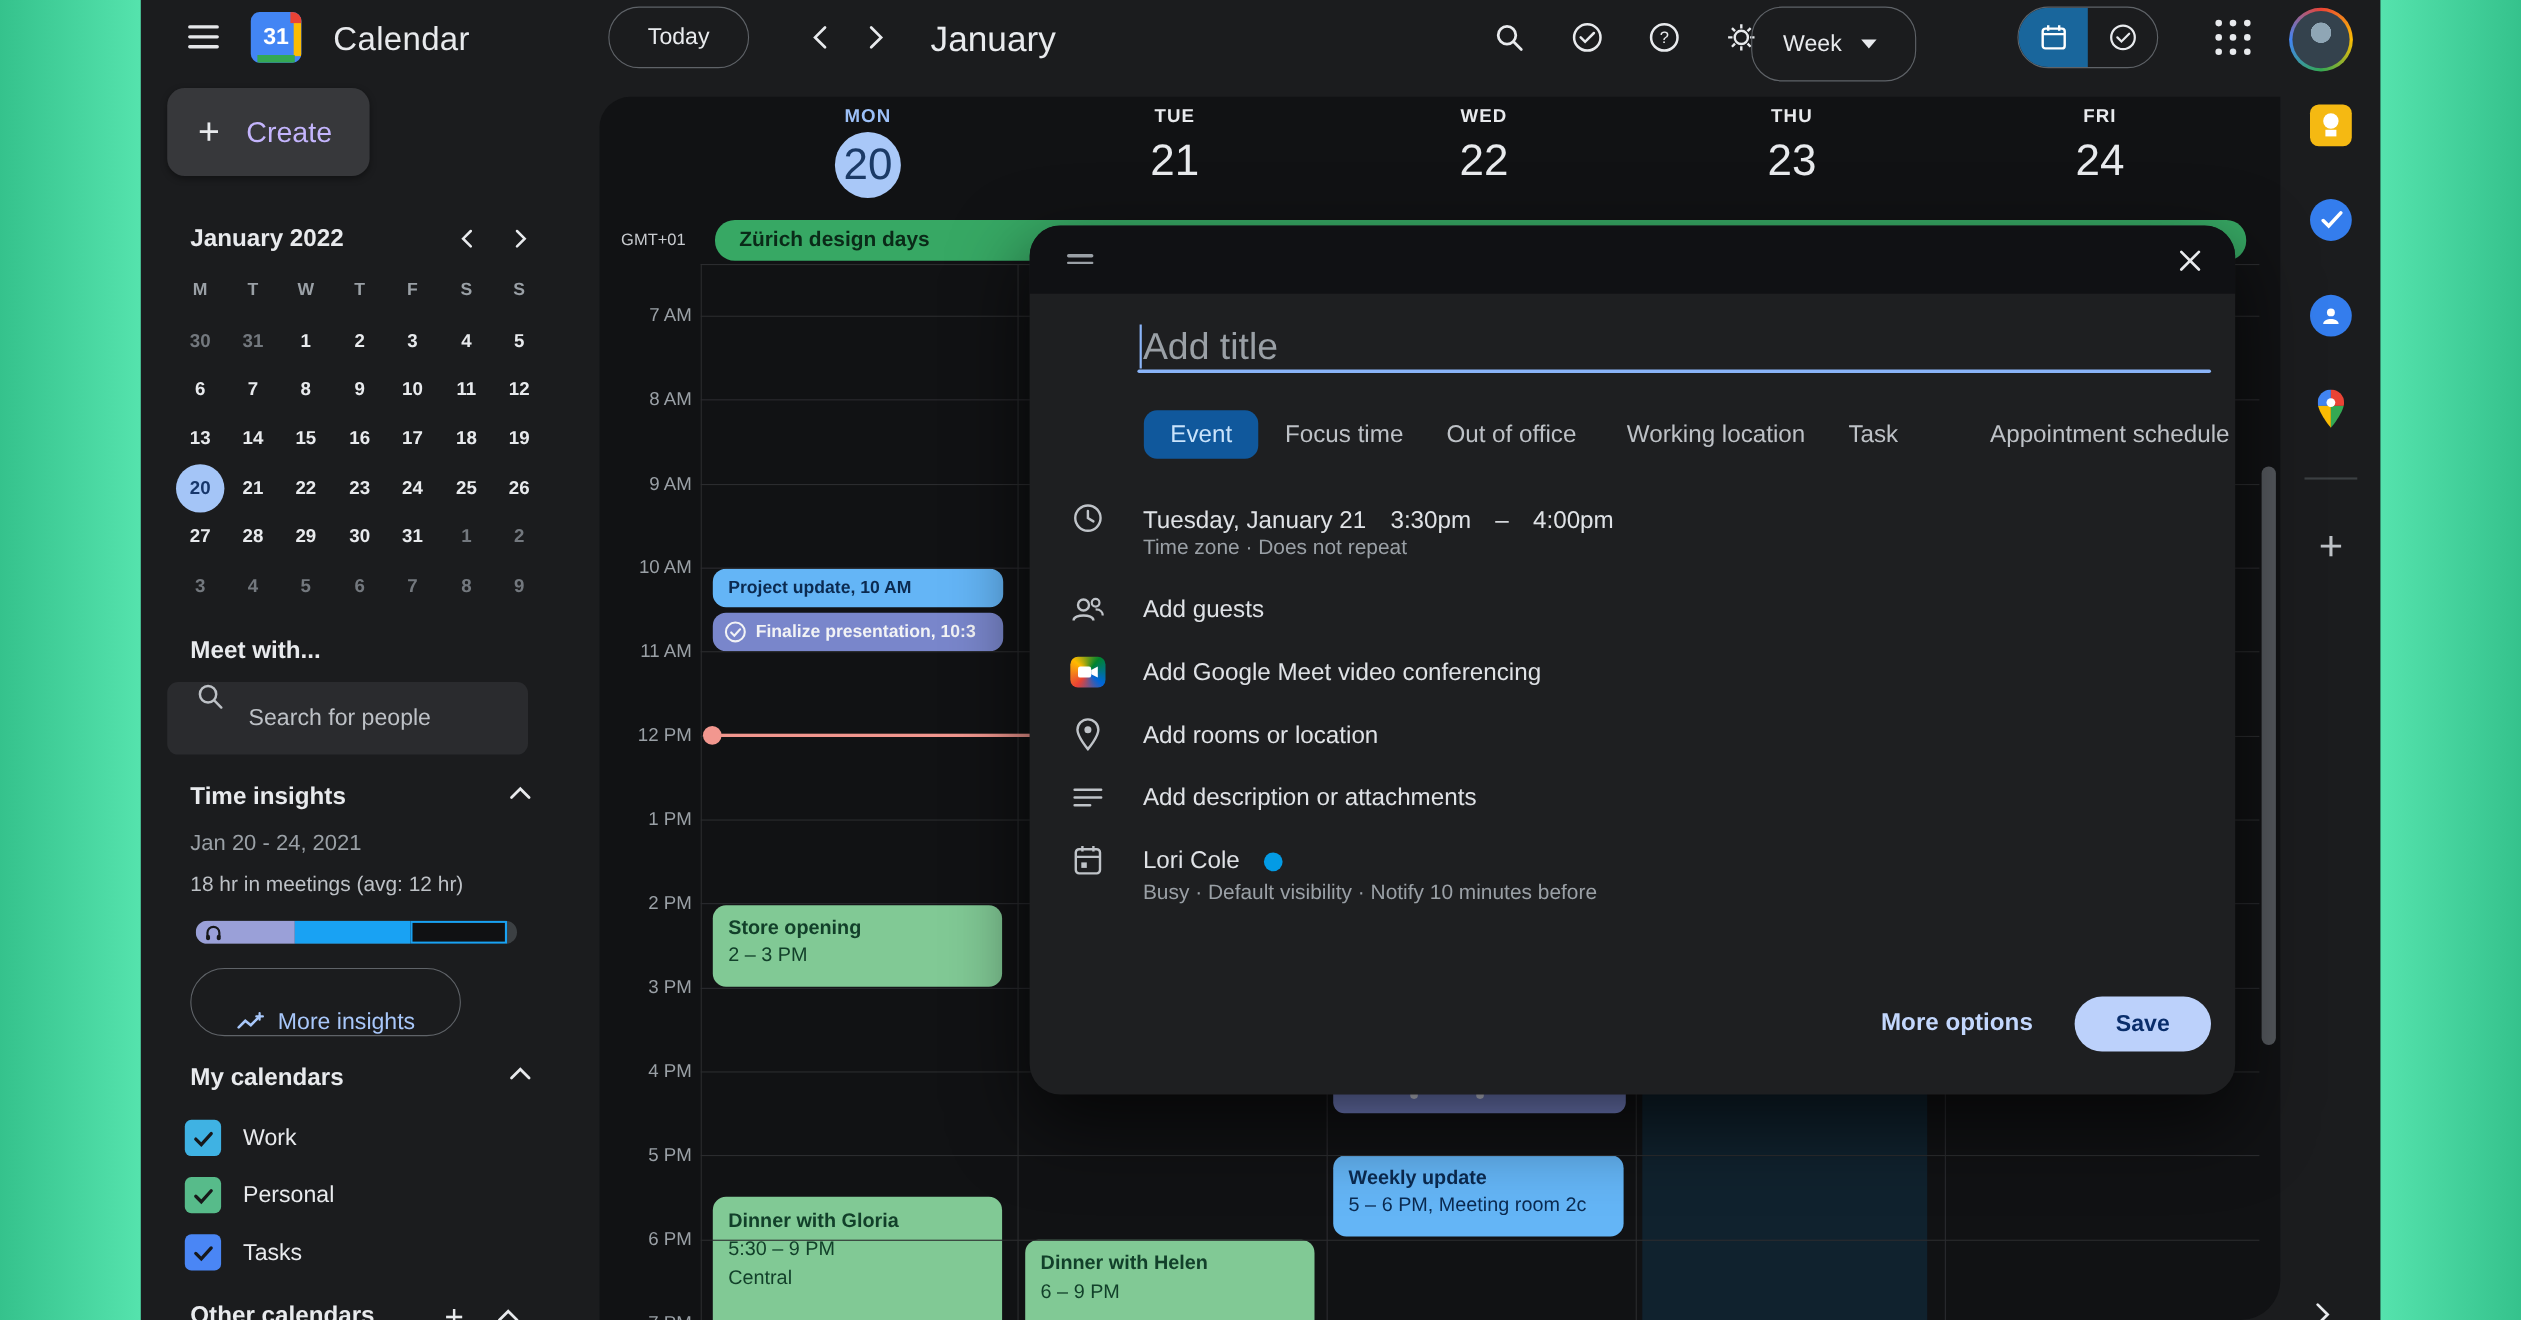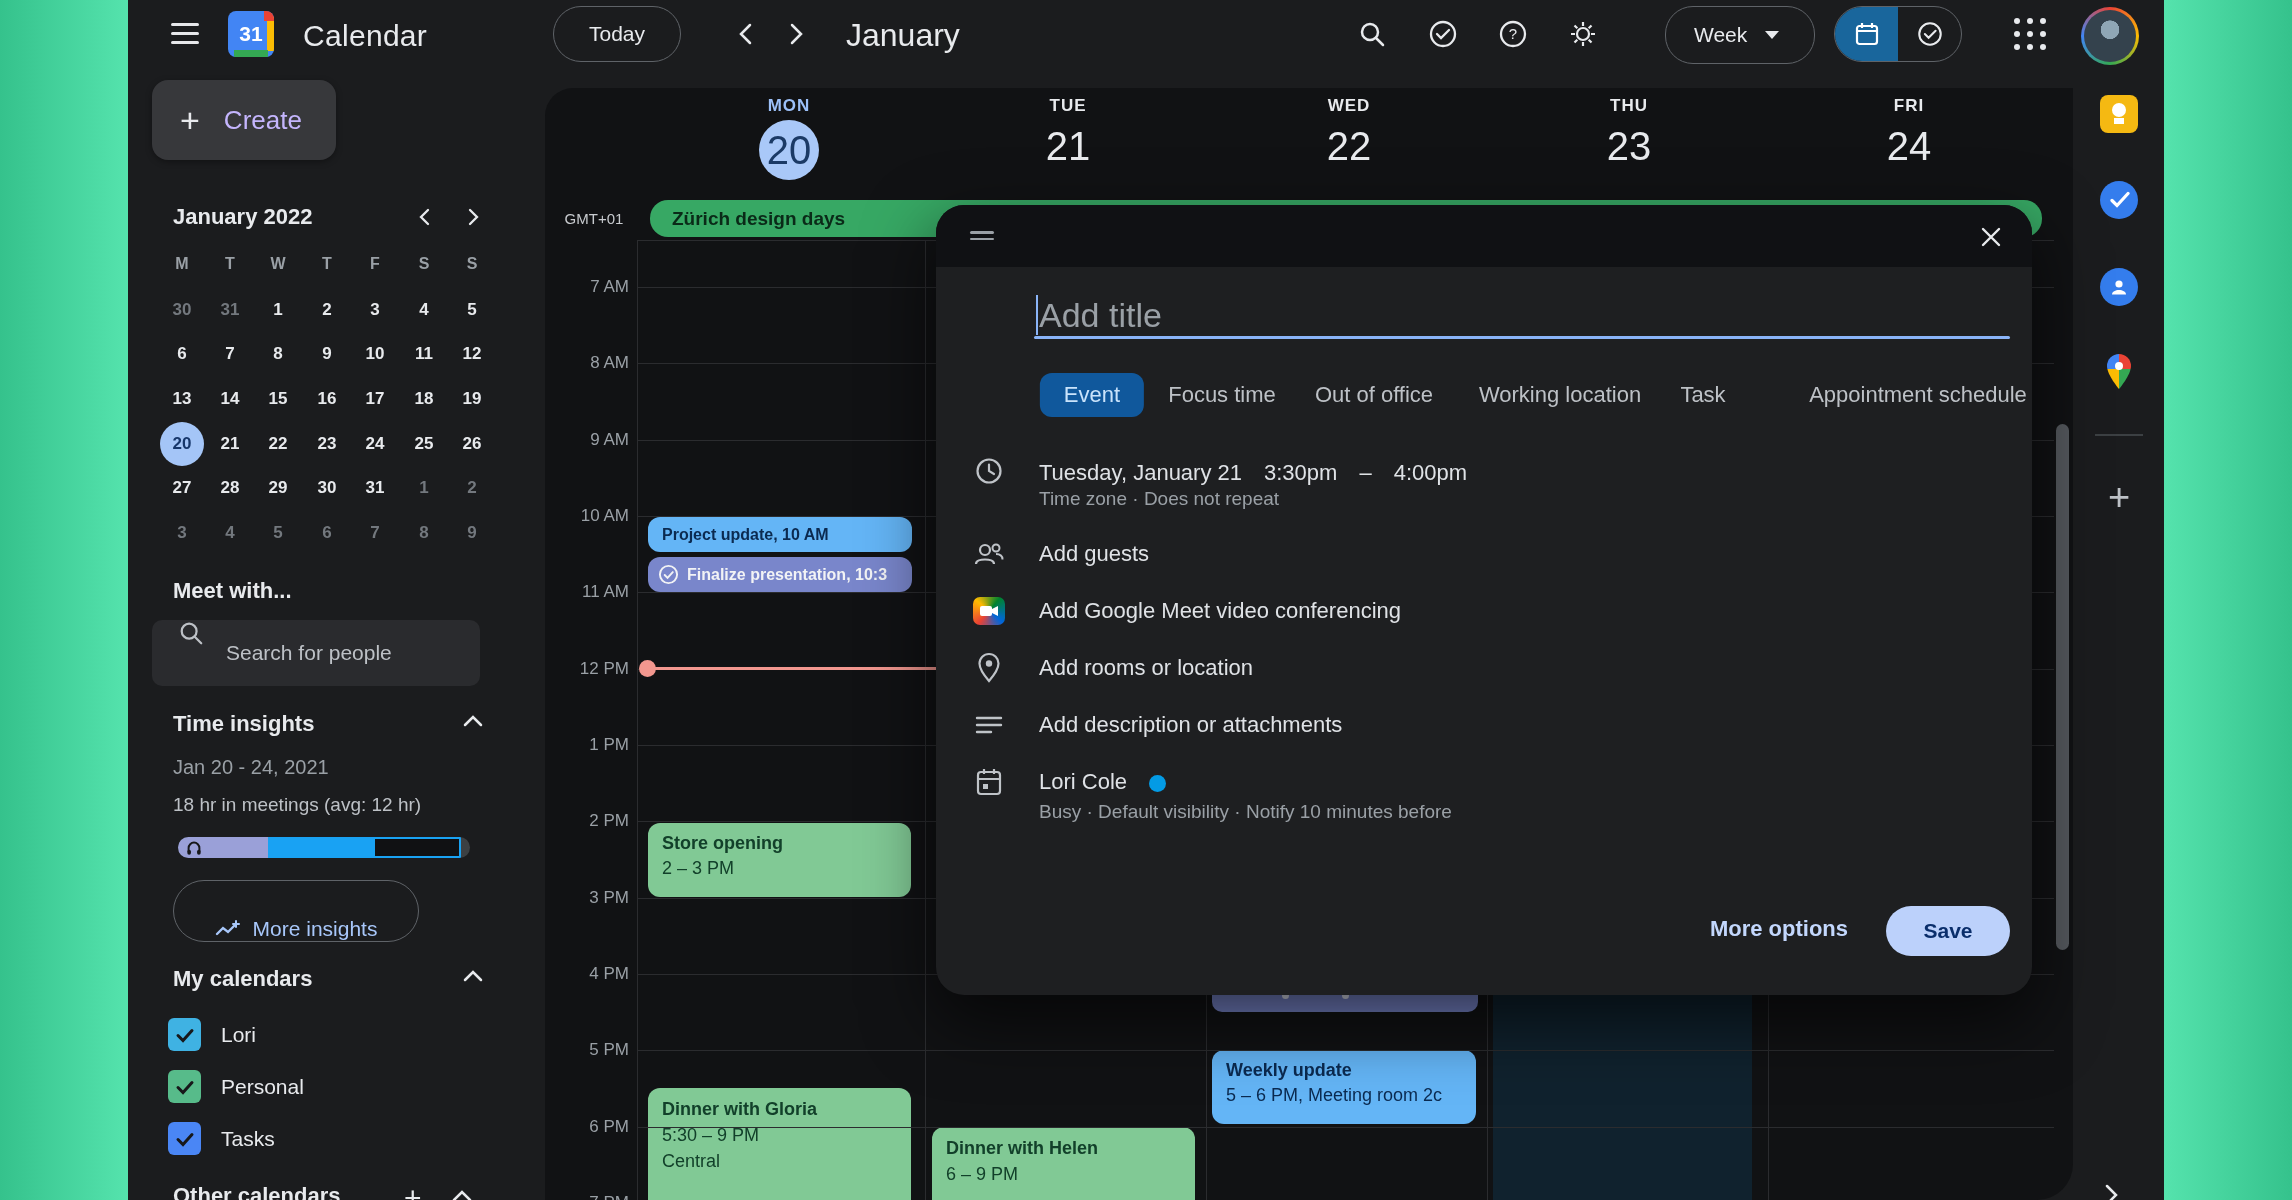--- a/index.html
+++ b/index.html
@@ -26,21 +26,21 @@
     color:#fff; font-size:21px; font-weight:bold; z-index:3; }
   .cal-logo .yel { position:absolute; right:0; top:6px; width:7px; height:34px; background:#fbbc04; }
   .cal-logo .grn { position:absolute; bottom:0; left:6px; width:34px; height:7px; background:#34a853; }
   .cal-logo .red { position:absolute; right:0; top:0; width:10px; height:10px; background:#ea4335; }
   .app-title { left:175px; top:19px; font-size:30px; color:#e8eaed; letter-spacing:.3px; }
   .today-btn { left:425px; top:6px; width:128px; height:56px; border:1px solid #5f6368; border-radius:28px;
     display:flex; align-items:center; justify-content:center; font-size:21px; color:#e8eaed; cursor:pointer; }
   .nav-arrow { top:16px; width:36px; height:36px; display:flex; align-items:center; justify-content:center; cursor:pointer; }
   .month-label { left:718px; top:17px; font-size:32px; color:#e8eaed; }
   .tb-icon { top:14px; width:40px; height:40px; display:flex; align-items:center; justify-content:center; cursor:pointer; }
-  .week-pill { left:1537px; top:6px; width:150px; height:58px; border:1px solid #5f6368; border-radius:28px;
+  .week-pill { left:1464px; top:6px; width:150px; height:68px; border:1px solid #5f6368; border-radius:28px;
     display:flex; align-items:center; cursor:pointer; }
   .week-pill span { margin-left:28px; font-size:21px; color:#e8eaed; }
   .caret { width:0; height:0; border-left:7px solid transparent; border-right:7px solid transparent;
     border-top:8px solid #e8eaed; margin-left:18px; }
   .view-toggle { left:1706px; top:6px; width:128px; height:56px; border:1px solid #5f6368; border-radius:28px;
     overflow:hidden; display:flex; }
   .view-toggle .seg { flex:1; display:flex; align-items:center; justify-content:center; cursor:pointer; }
   .view-toggle .seg.sel { background:#19669c; }
   .apps-grid { left:1886px; top:18px; width:34px; height:34px; display:grid;
     grid-template-columns:repeat(3,1fr); gap:5px; cursor:pointer; }
@@ -363,21 +363,21 @@
     <svg width="26" height="26" viewBox="0 0 26 26">
         <path d="M5 17 L13 9 L21 17" stroke="#e8eaed" stroke-width="2.5" fill="none" stroke-linecap="round"></path>
       </svg>
   </div>
   <div class="cal-row" style="top:1018px">
     <div class="cbox" style="background:#3fb2e3">
       <svg viewBox="0 0 22 22">
           <path d="M4 11.5 l5 5 l9 -10" stroke="#17181a" stroke-width="3" fill="none" stroke-linecap="round"></path>
         </svg>
     </div>
-    <span class="lbl">Lori</span>
+    <span class="lbl">Work</span>
   </div>
   <div class="cal-row" style="top:1070px">
     <div class="cbox" style="background:#57bb8a">
       <svg viewBox="0 0 22 22">
           <path d="M4 11.5 l5 5 l9 -10" stroke="#17181a" stroke-width="3" fill="none" stroke-linecap="round"></path>
         </svg>
     </div>
     <span class="lbl">Personal</span>
   </div>
   <div class="cal-row" style="top:1122px">

